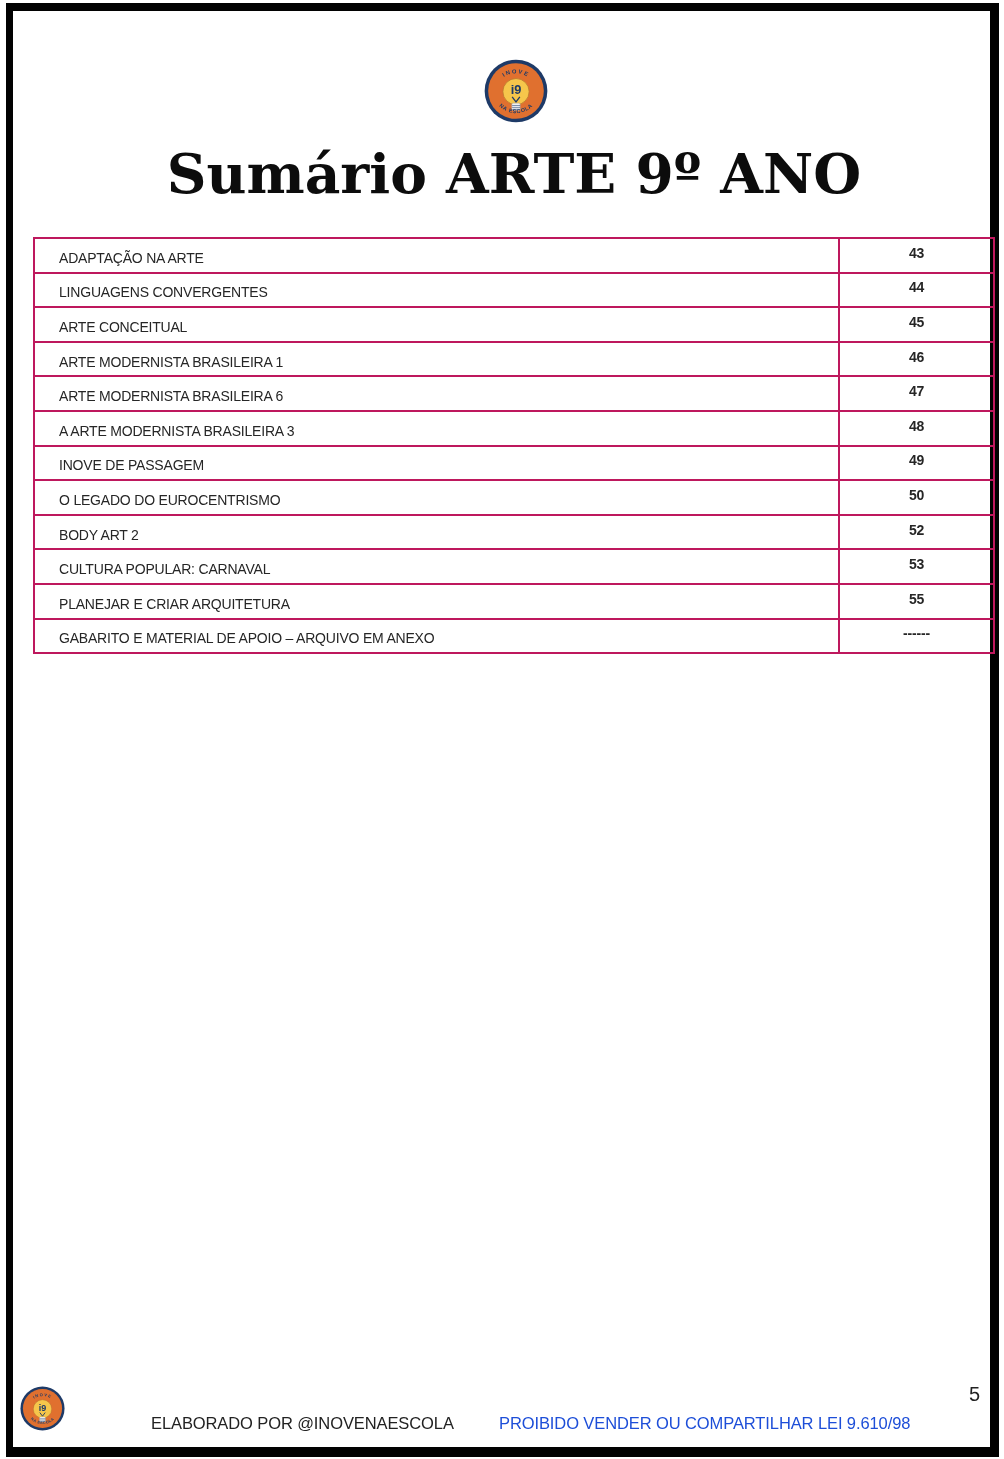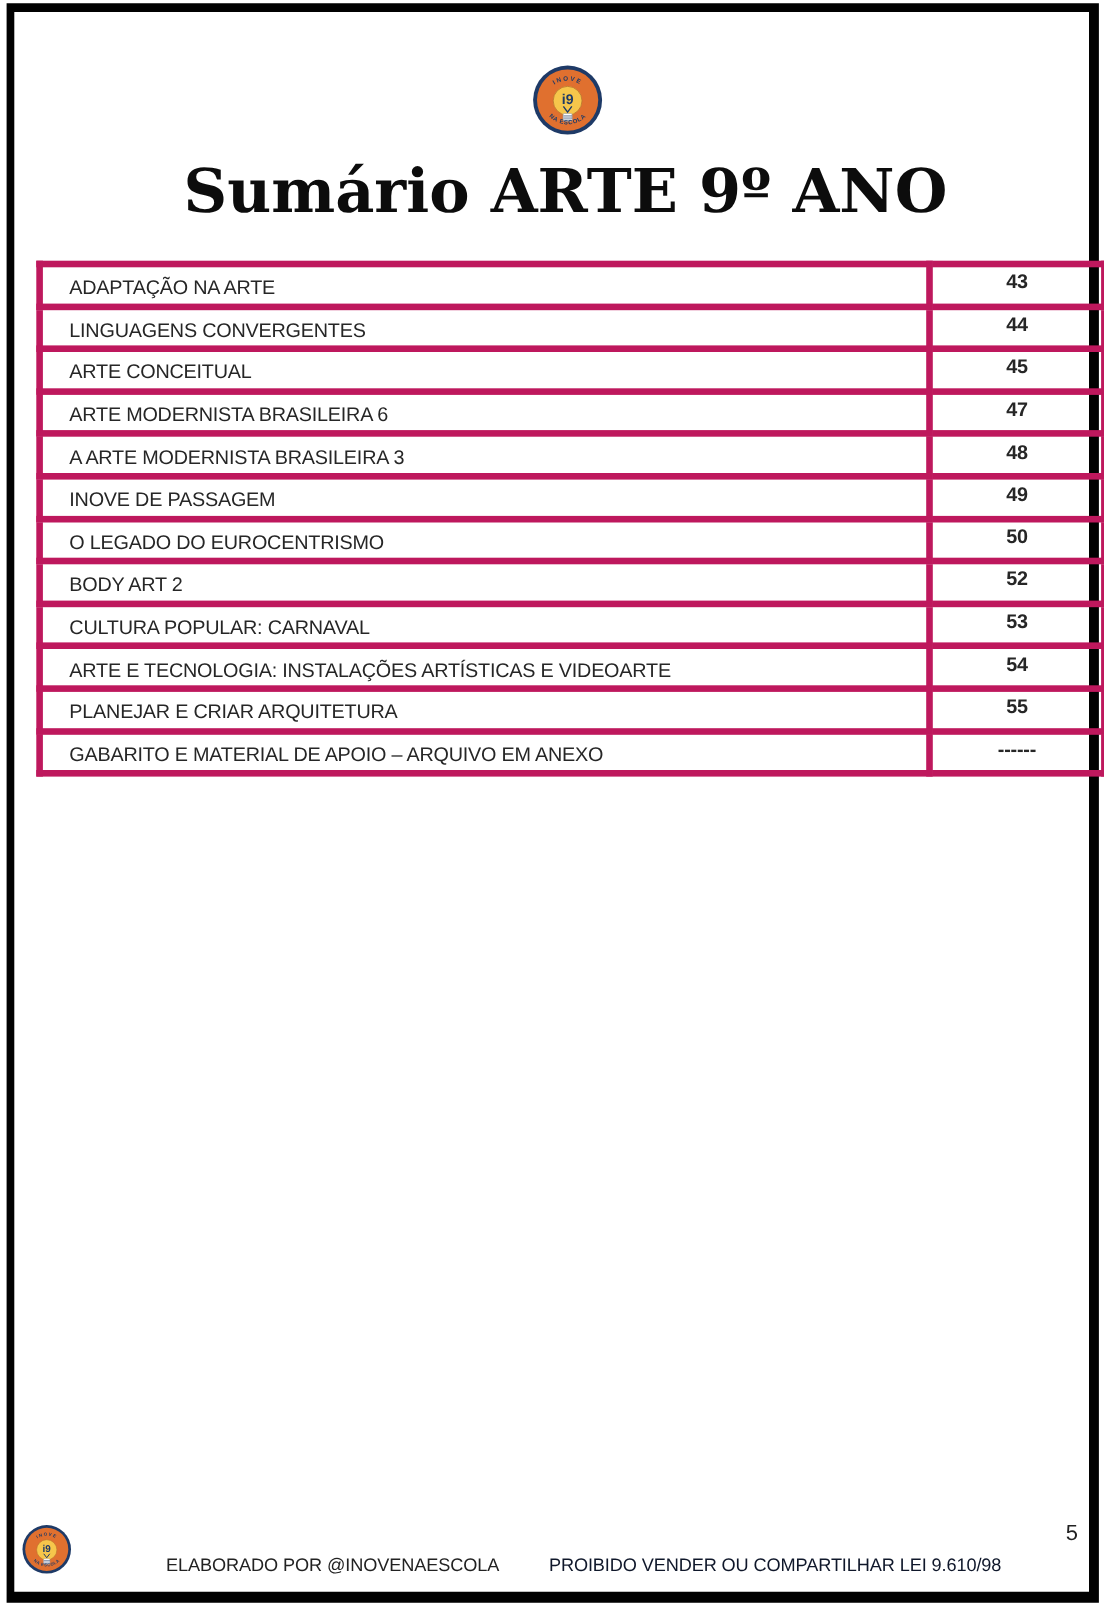--- a/index.html
+++ b/index.html
@@ -52,23 +52,23 @@
   }
   table.toc {
     position: absolute;
     left: 33px;
     top: 237px;
     width: 934px;
     border-collapse: collapse;
     table-layout: fixed;
   }
   table.toc td {
-    border: 6px solid #be185d;
+    border: 2px solid #be185d;
     height: 27.6px;
-    font-size: 18px;
+    font-size: 14px;
     letter-spacing: -0.2px;
     color: #262626;
     overflow: hidden;
     white-space: nowrap;
     margin-left: 24px;
   }
   td.topic-cell {
     width: 775px;
     padding: 5px 4px 0 24px;
     vertical-align: middle;
@@ -96,21 +96,21 @@
     letter-spacing: -0.1px;
     color: #222222;
     margin-left: 36px;
   }
   .footer-notice {
     position: absolute;
     left: 499px;
     top: 1414px;
     font-size: 16.5px;
     letter-spacing: -0.1px;
-    color: #0f172a;
+    color: #1d4ed8;
   }
   .page-number {
     position: absolute;
     right: 24px;
     top: 1383px;
     font-size: 20px;
     color: #222222;
   }
 </style>
 </head>
@@ -152,20 +152,24 @@
         </tr>
         <tr>
           <td class="topic-cell">LINGUAGENS CONVERGENTES</td>
           <td class="page-cell">44</td>
         </tr>
         <tr>
           <td class="topic-cell">ARTE CONCEITUAL</td>
           <td class="page-cell">45</td>
         </tr>
         <tr>
+          <td class="topic-cell">ARTE MODERNISTA BRASILEIRA 1</td>
+          <td class="page-cell">46</td>
+        </tr>
+        <tr>
           <td class="topic-cell">ARTE MODERNISTA BRASILEIRA 6</td>
           <td class="page-cell">47</td>
         </tr>
         <tr>
           <td class="topic-cell">A ARTE MODERNISTA BRASILEIRA 3</td>
           <td class="page-cell">48</td>
         </tr>
         <tr>
           <td class="topic-cell">INOVE DE PASSAGEM</td>
           <td class="page-cell">49</td>
@@ -174,24 +178,20 @@
           <td class="topic-cell">O LEGADO DO EUROCENTRISMO</td>
           <td class="page-cell">50</td>
         </tr>
         <tr>
           <td class="topic-cell">BODY ART 2</td>
           <td class="page-cell">52</td>
         </tr>
         <tr>
           <td class="topic-cell">CULTURA POPULAR: CARNAVAL</td>
           <td class="page-cell">53</td>
-        </tr>
-        <tr>
-          <td class="topic-cell">ARTE E TECNOLOGIA: INSTALAÇÕES ARTÍSTICAS E VIDEOARTE</td>
-          <td class="page-cell">54</td>
         </tr>
         <tr>
           <td class="topic-cell">PLANEJAR E CRIAR ARQUITETURA</td>
           <td class="page-cell">55</td>
         </tr>
         <tr>
           <td class="topic-cell">GABARITO E MATERIAL DE APOIO – ARQUIVO EM ANEXO</td>
           <td class="page-cell">------</td>
         </tr>
       </tbody>

